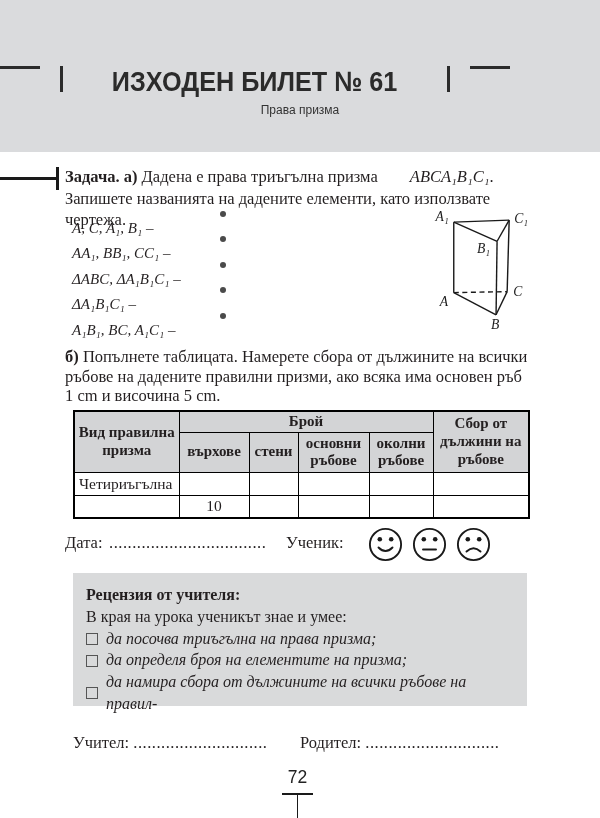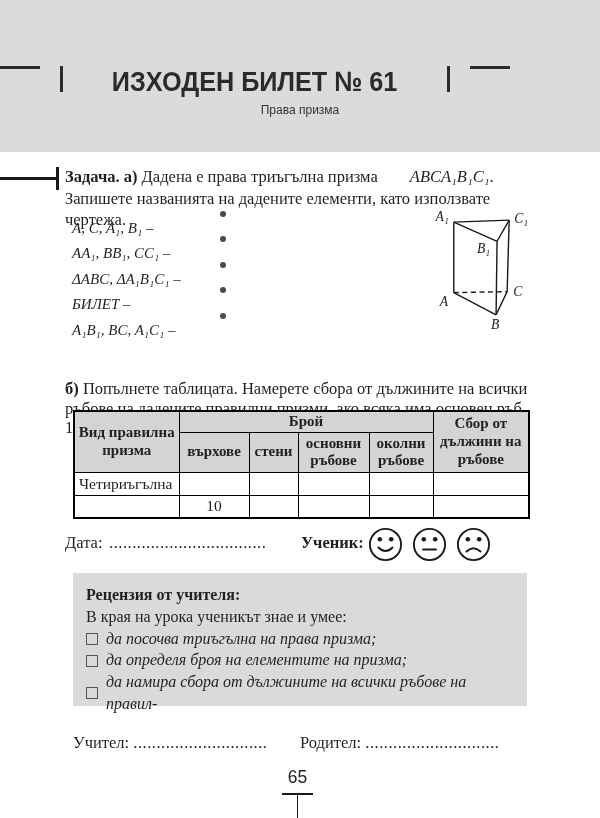--- a/index.html
+++ b/index.html
@@ -25,37 +25,37 @@
   .dot { width:6px; height:6px; border-radius:50%; background:#4a4a4a; margin:0 12px 3px 2px; flex:0 0 auto; align-self:center; }
   .mathtxt { font-style:italic; white-space:nowrap; }
   .fill { flex:1; border-bottom:1.3px solid #1a1a1a; margin:0 0 3px 7px; height:1px; }
 
   
   .prism-wrap { position:absolute; left:433px; top:204px; width:107px; height:136px; }
   .prism-wrap svg { display:block; }
   .plabel { font-family:"Liberation Serif","DejaVu Serif",serif; font-style:italic; font-size:13.5px; fill:#1a1a1a; }
 
   
-  .task-b { position:absolute; left:65px; top:347px; width:480px; font-size:16.5px; line-height:19.6px;margin-top:32px; }
+  .task-b { position:absolute; left:65px; top:347px; width:480px; font-size:16.5px; line-height:19.6px; }
 
   
   .tbl { position:absolute; left:73px; top:410px; border-collapse:collapse; table-layout:fixed; width:455px; border:2.2px solid #000; }
   .tbl th, .tbl td { border:1.3px solid #000; font-size:15px; text-align:center; vertical-align:middle; padding:1px 3px; }
   .tbl th { background:#d3d4d6; font-weight:bold; line-height:1.18; }
   .tbl tr.h1 { height:21px; }
   .tbl tr.h2 { height:40px; }
   .tbl tr.d { height:23px; }
   .tbl td { background:#fff; font-size:15.5px; }
   .tbl td.lft { text-align:left; padding-left:4px; }
 
   
   .date-row { position:absolute; left:65px; top:527px; width:470px; height:36px; font-size:16.5px; }
   .date-lbl { position:absolute; left:0; top:6px; }
   .date-dots { position:absolute; left:44px; top:6px; letter-spacing:0.5px; }
-  .student-lbl { position:absolute; left:236px; top:6px;font-weight:bold; }
+  .student-lbl { position:absolute; left:221px; top:6px; }
   .smileys { position:absolute; left:303px; top:0; display:flex; gap:9px; }
   .smileys svg { display:block; }
 
   
   .review { position:absolute; left:73px; top:573px; width:454px; height:133px; background:#d9dadb; padding:11px 22px 0 13px; font-size:16px; line-height:21.8px; }
   .review .title { font-weight:bold; }
   .chk-row { display:flex; align-items:baseline; }
   .chk { width:12px; height:12px; border:1.2px solid #555; background:transparent; margin:0 8px 0 0; flex:0 0 auto; align-self:center; margin-top:1px; }
   .chk-row .it, .chk-cont .it { font-style:italic; }
   .chk-cont { padding-left:21px; }
@@ -102,21 +102,21 @@
         <span class="mathtxt">AA₁, BB₁, CC₁ –</span>
         <span class="fill"></span>
       </li>
     <li>
         <span class="dot"></span>
         <span class="mathtxt">ΔABC, ΔA₁B₁C₁ –</span>
         <span class="fill"></span>
       </li>
     <li>
         <span class="dot"></span>
-        <span class="mathtxt">БИЛЕТ –</span>
+        <span class="mathtxt">ΔA₁B₁C₁ –</span>
         <span class="fill"></span>
       </li>
     <li>
         <span class="dot"></span>
         <span class="mathtxt">A₁B₁, BC, A₁C₁ –</span>
         <span class="fill"></span>
       </li>
   </ul>
 
   <div class="prism-wrap">
@@ -228,17 +228,17 @@
       <span class="chk"></span>
       <span class="it">да намира сбора от дължините на всички ръбове на правил-</span>
     </div>
   </div>
 
   <div class="sig-row">
     <span class="sig-teacher"><span>Учител:</span> <span class="sig-dots">.............................</span></span>
     <span class="sig-parent"><span>Родител:</span> <span class="sig-dots">.............................</span></span>
   </div>
 
-  <div class="pagenum">65</div>
+  <div class="pagenum">72</div>
   <div class="tmark-h"></div>
   <div class="tmark-v"></div>
 
 </div>
 
 </body></html>

